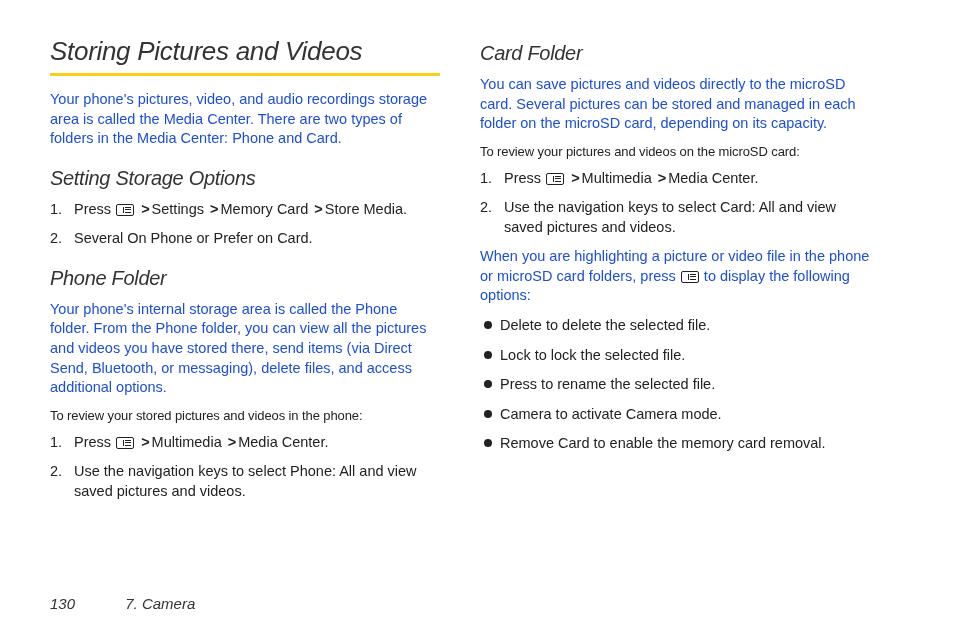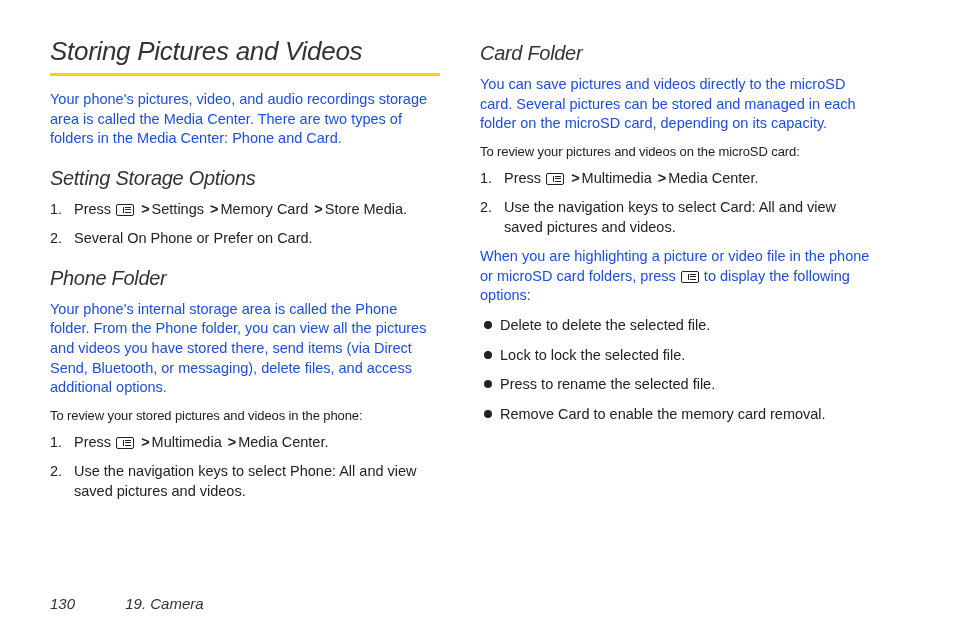--- a/index.html
+++ b/index.html
@@ -187,23 +187,24 @@
 
 
       <p class="body">
         <span>When you are highlighting a picture or video file in the phone or microSD card folders, press </span><span class="menu-icon"></span><span> to display the following options:</span>
       </p>
 
       <ul class="bullets">
         <li><span class="b">Delete</span><span> to delete the selected file.</span></li>
         <li><span class="b">Lock</span><span> to lock the selected file.</span></li>
         <li><span class="b">Press</span><span> to rename the selected file.</span></li>
+        <li><span class="b">Camera</span><span> to activate Camera mode.</span></li>
         <li><span class="b">Remove Card</span><span> to enable the memory card removal.</span></li>
       </ul>
     </div>
 
   </div>
 
   <div class="footer">
     <span class="pn">130</span>
-    <span>19. Camera</span>
+    <span>7. Camera</span>
   </div>
 </div>
 
 </body></html>

